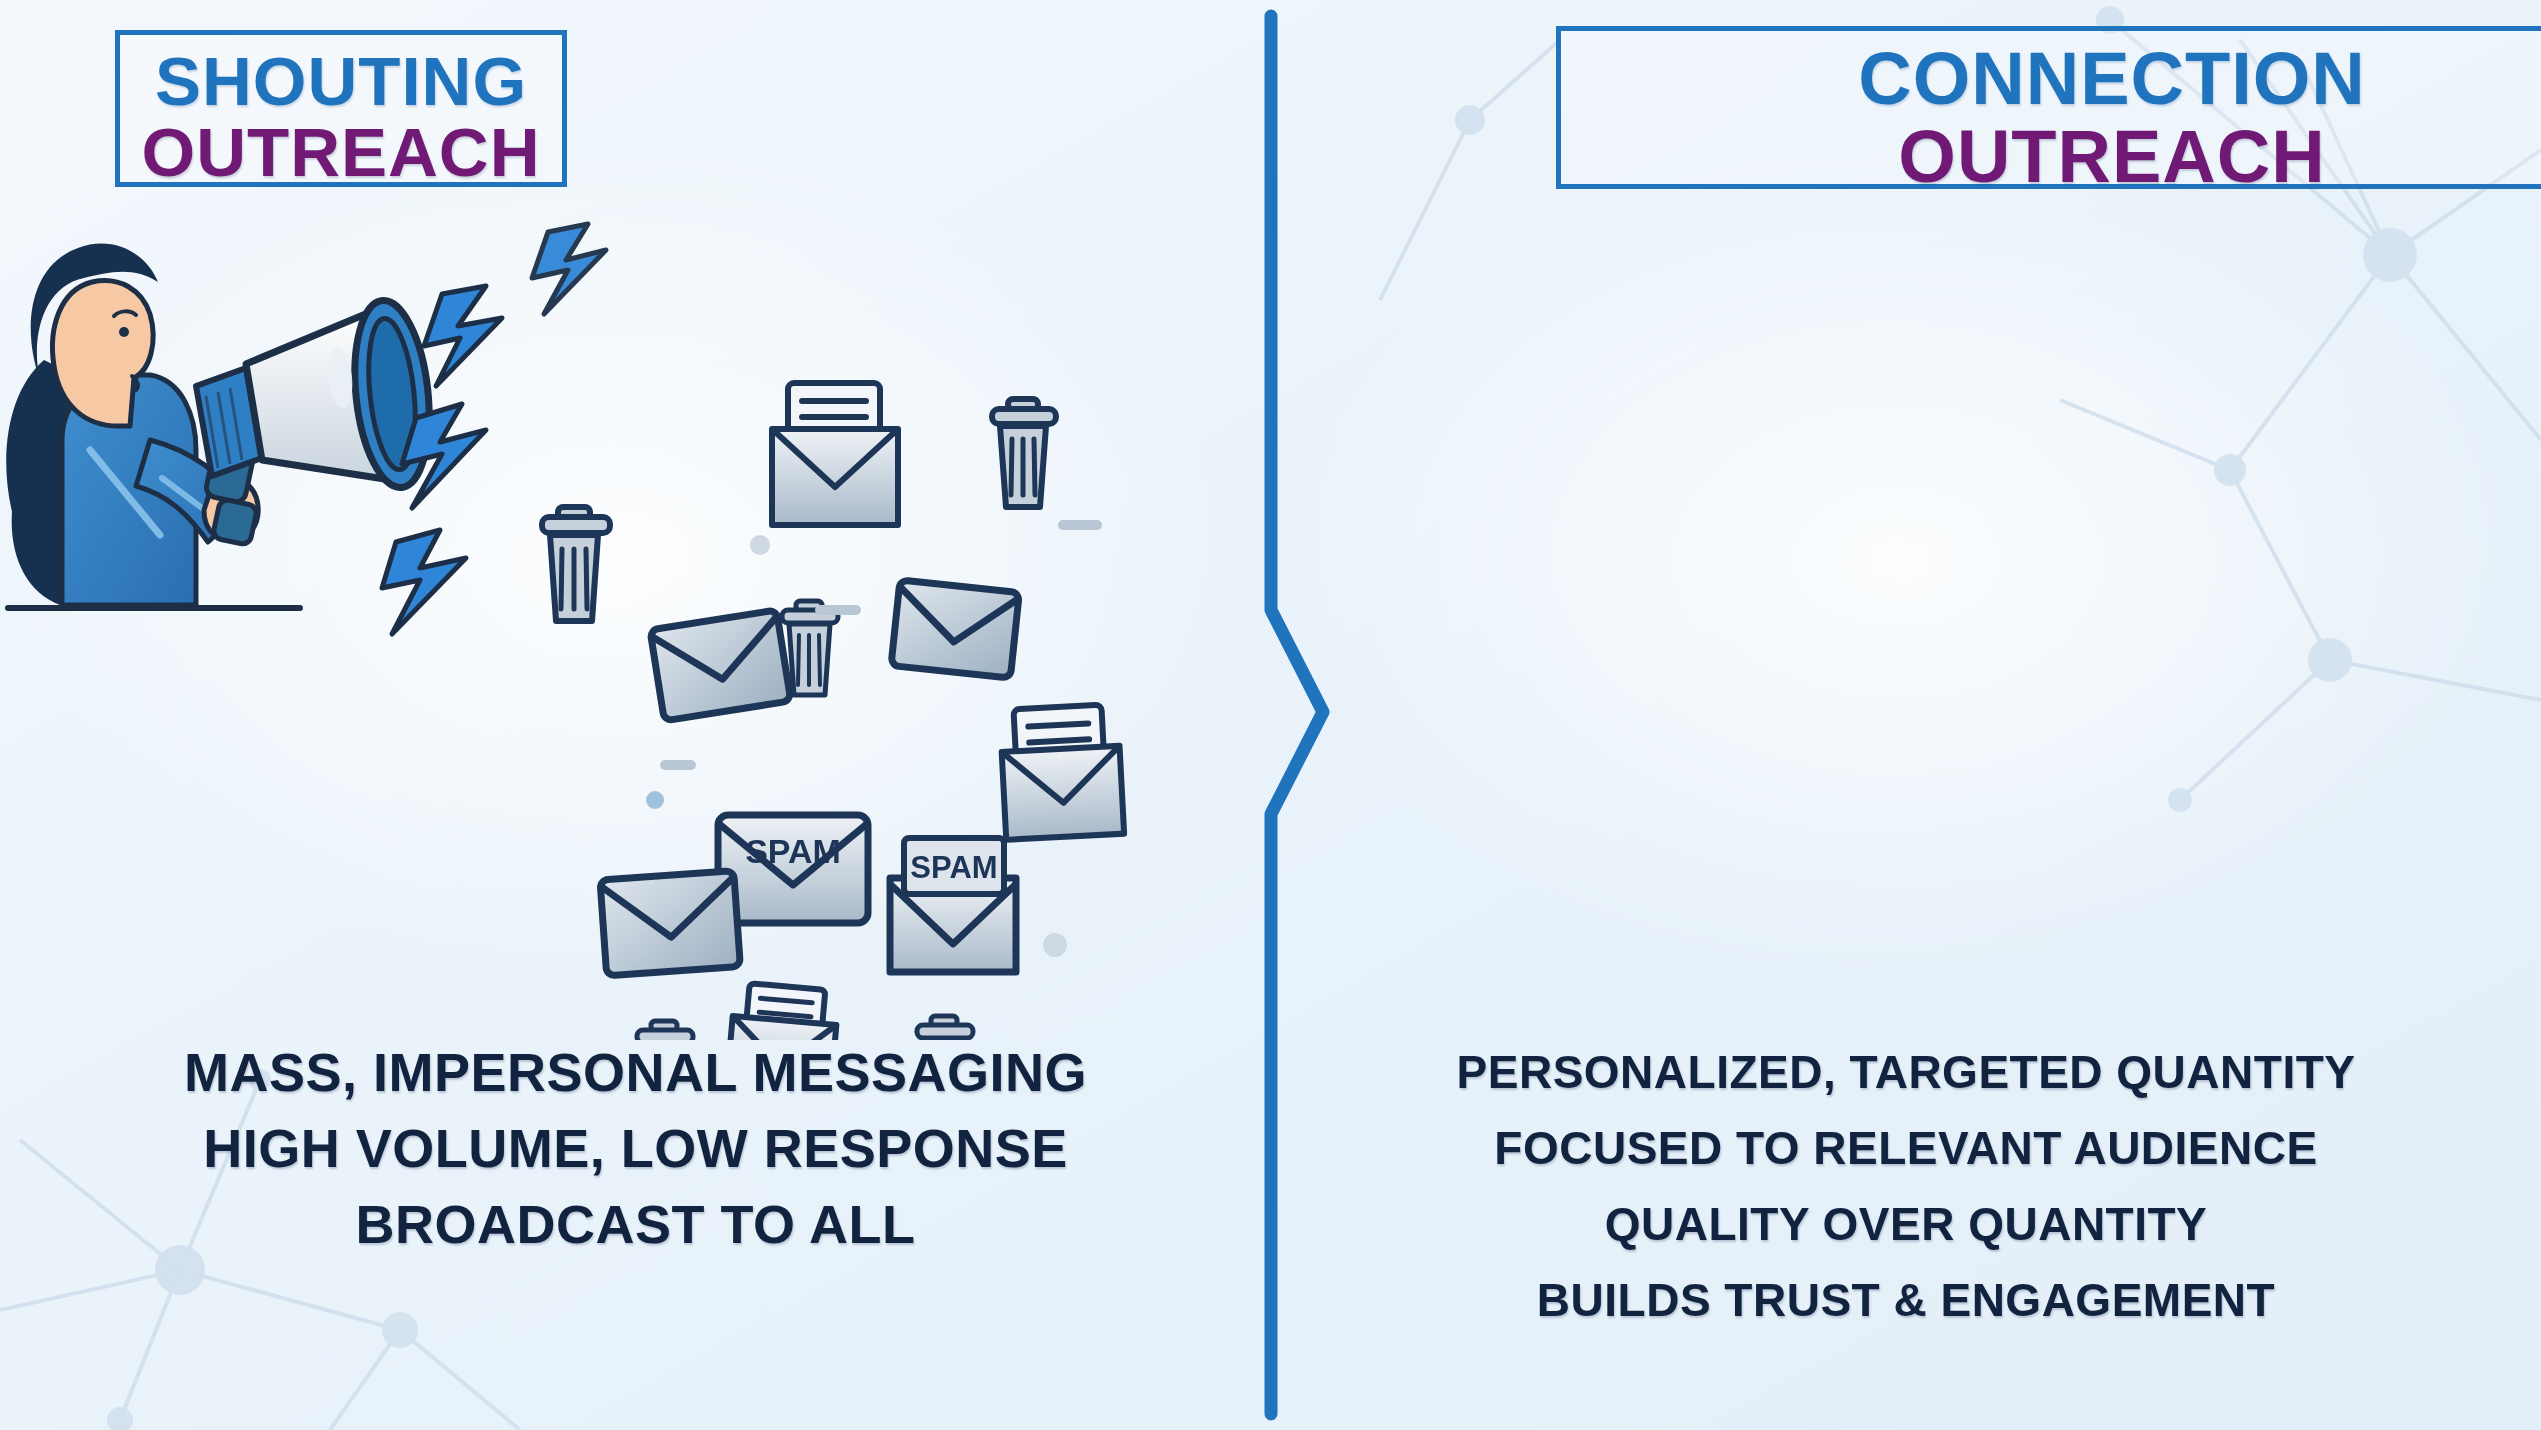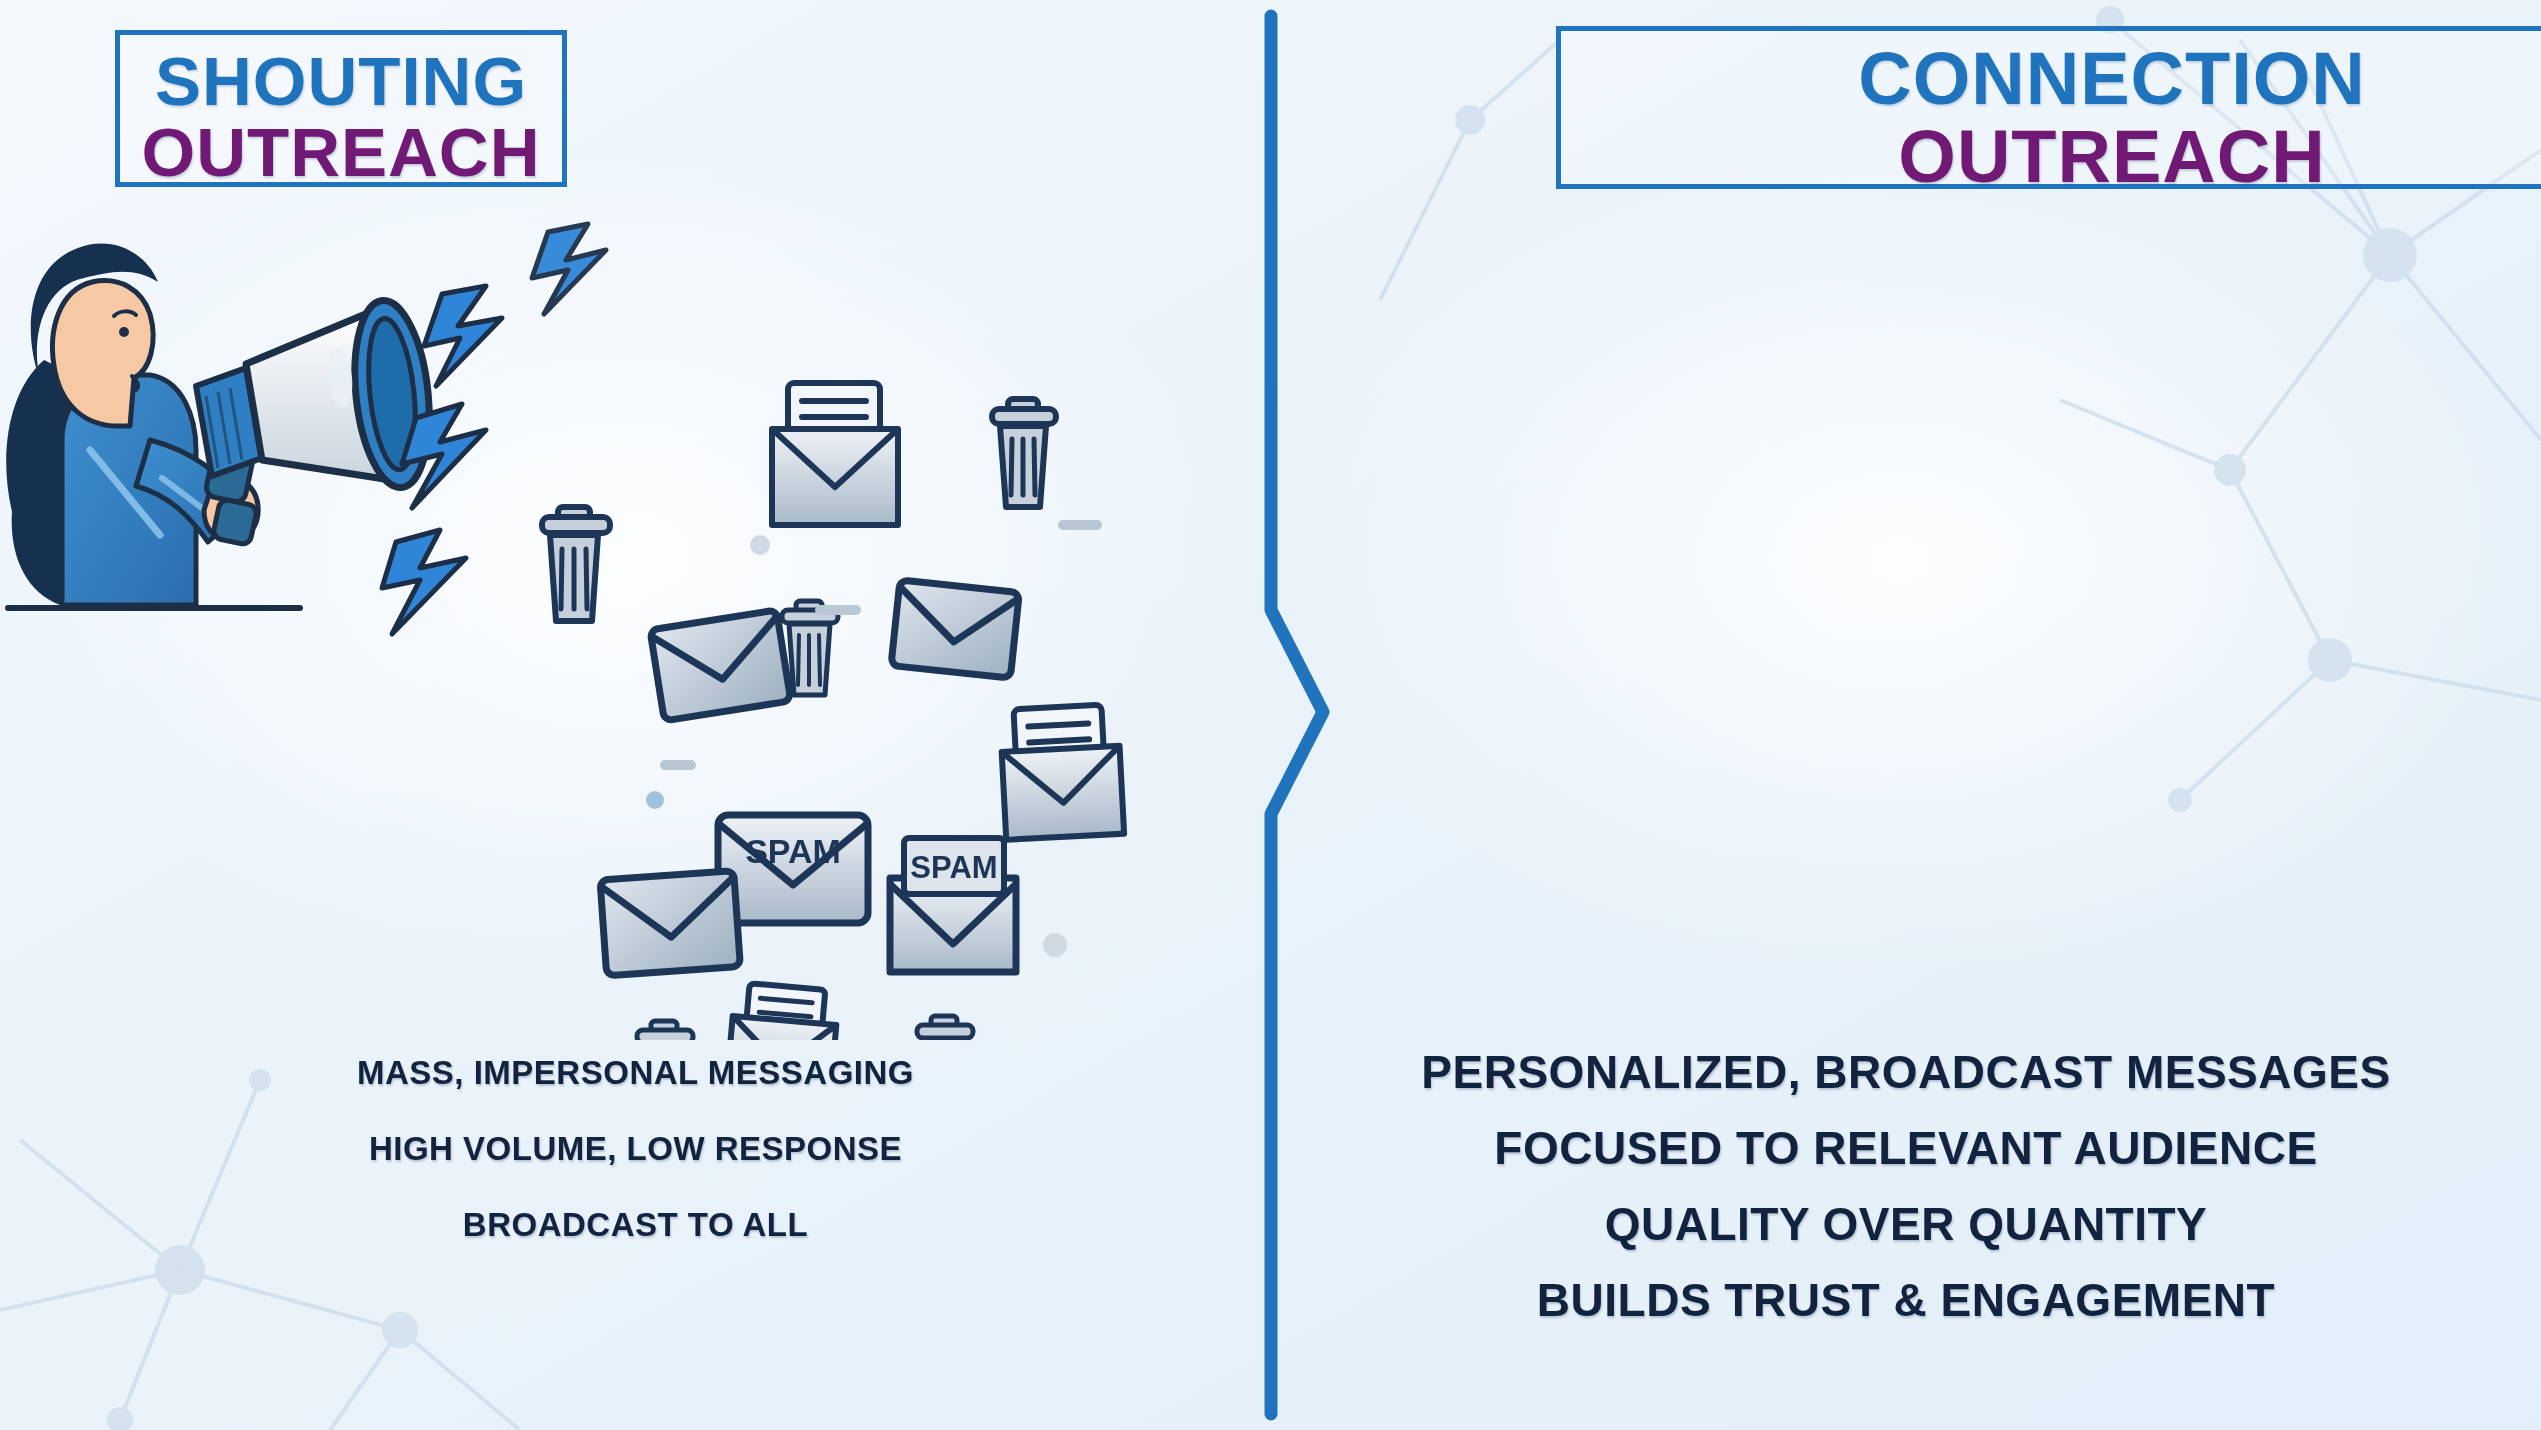--- a/index.html
+++ b/index.html
@@ -43,21 +43,21 @@
   
   .bullets{position:absolute;left:0;width:100%;text-align:center;}
   .bullets.left{top:1040px;}
   .bullets.right{top:1040px;}
   .bullet{
     font-weight:bold;color:#12233f;
     letter-spacing:0.5px;
     text-shadow:1px 2px 2px rgba(20,40,80,0.22);
     white-space:nowrap;
   }
-  .bullets.left .bullet{font-size:33px;line-height:65px;margin-bottom:11px;}
+  .bullets.left .bullet{font-size:54px;line-height:65px;margin-bottom:11px;}
   .bullets.right .bullet{font-size:46px;line-height:65px;margin-bottom:11px;}
 
   
   #divider{position:absolute;left:1215px;top:0;width:120px;height:1430px;z-index:6;}
 
   
   .illus{position:absolute;z-index:4;}
   #illus-left{left:0;top:190px;width:1271px;height:850px;}
 </style>
 </head>
@@ -325,21 +325,21 @@
   </div>
 
   <div class="panel panel-right">
 
     <div class="head-box right">
       <div class="head-line1">CONNECTION</div>
       <div class="head-line2">OUTREACH</div>
     </div>
 
     <div class="bullets right">
-      <div class="bullet">PERSONALIZED, BROADCAST MESSAGES</div>
+      <div class="bullet">PERSONALIZED, TARGETED QUANTITY</div>
       <div class="bullet">FOCUSED TO RELEVANT AUDIENCE</div>
       <div class="bullet">QUALITY OVER QUANTITY</div>
       <div class="bullet">BUILDS TRUST &amp; ENGAGEMENT</div>
     </div>
   </div>
 
   <svg id="divider" viewBox="0 0 120 1430">
     <path d="M56 16 L56 610 L108 712 L56 814 L56 1414" fill="none" stroke="#1f74bd" stroke-width="13" stroke-linecap="round" stroke-linejoin="round"></path>
   </svg>
 

